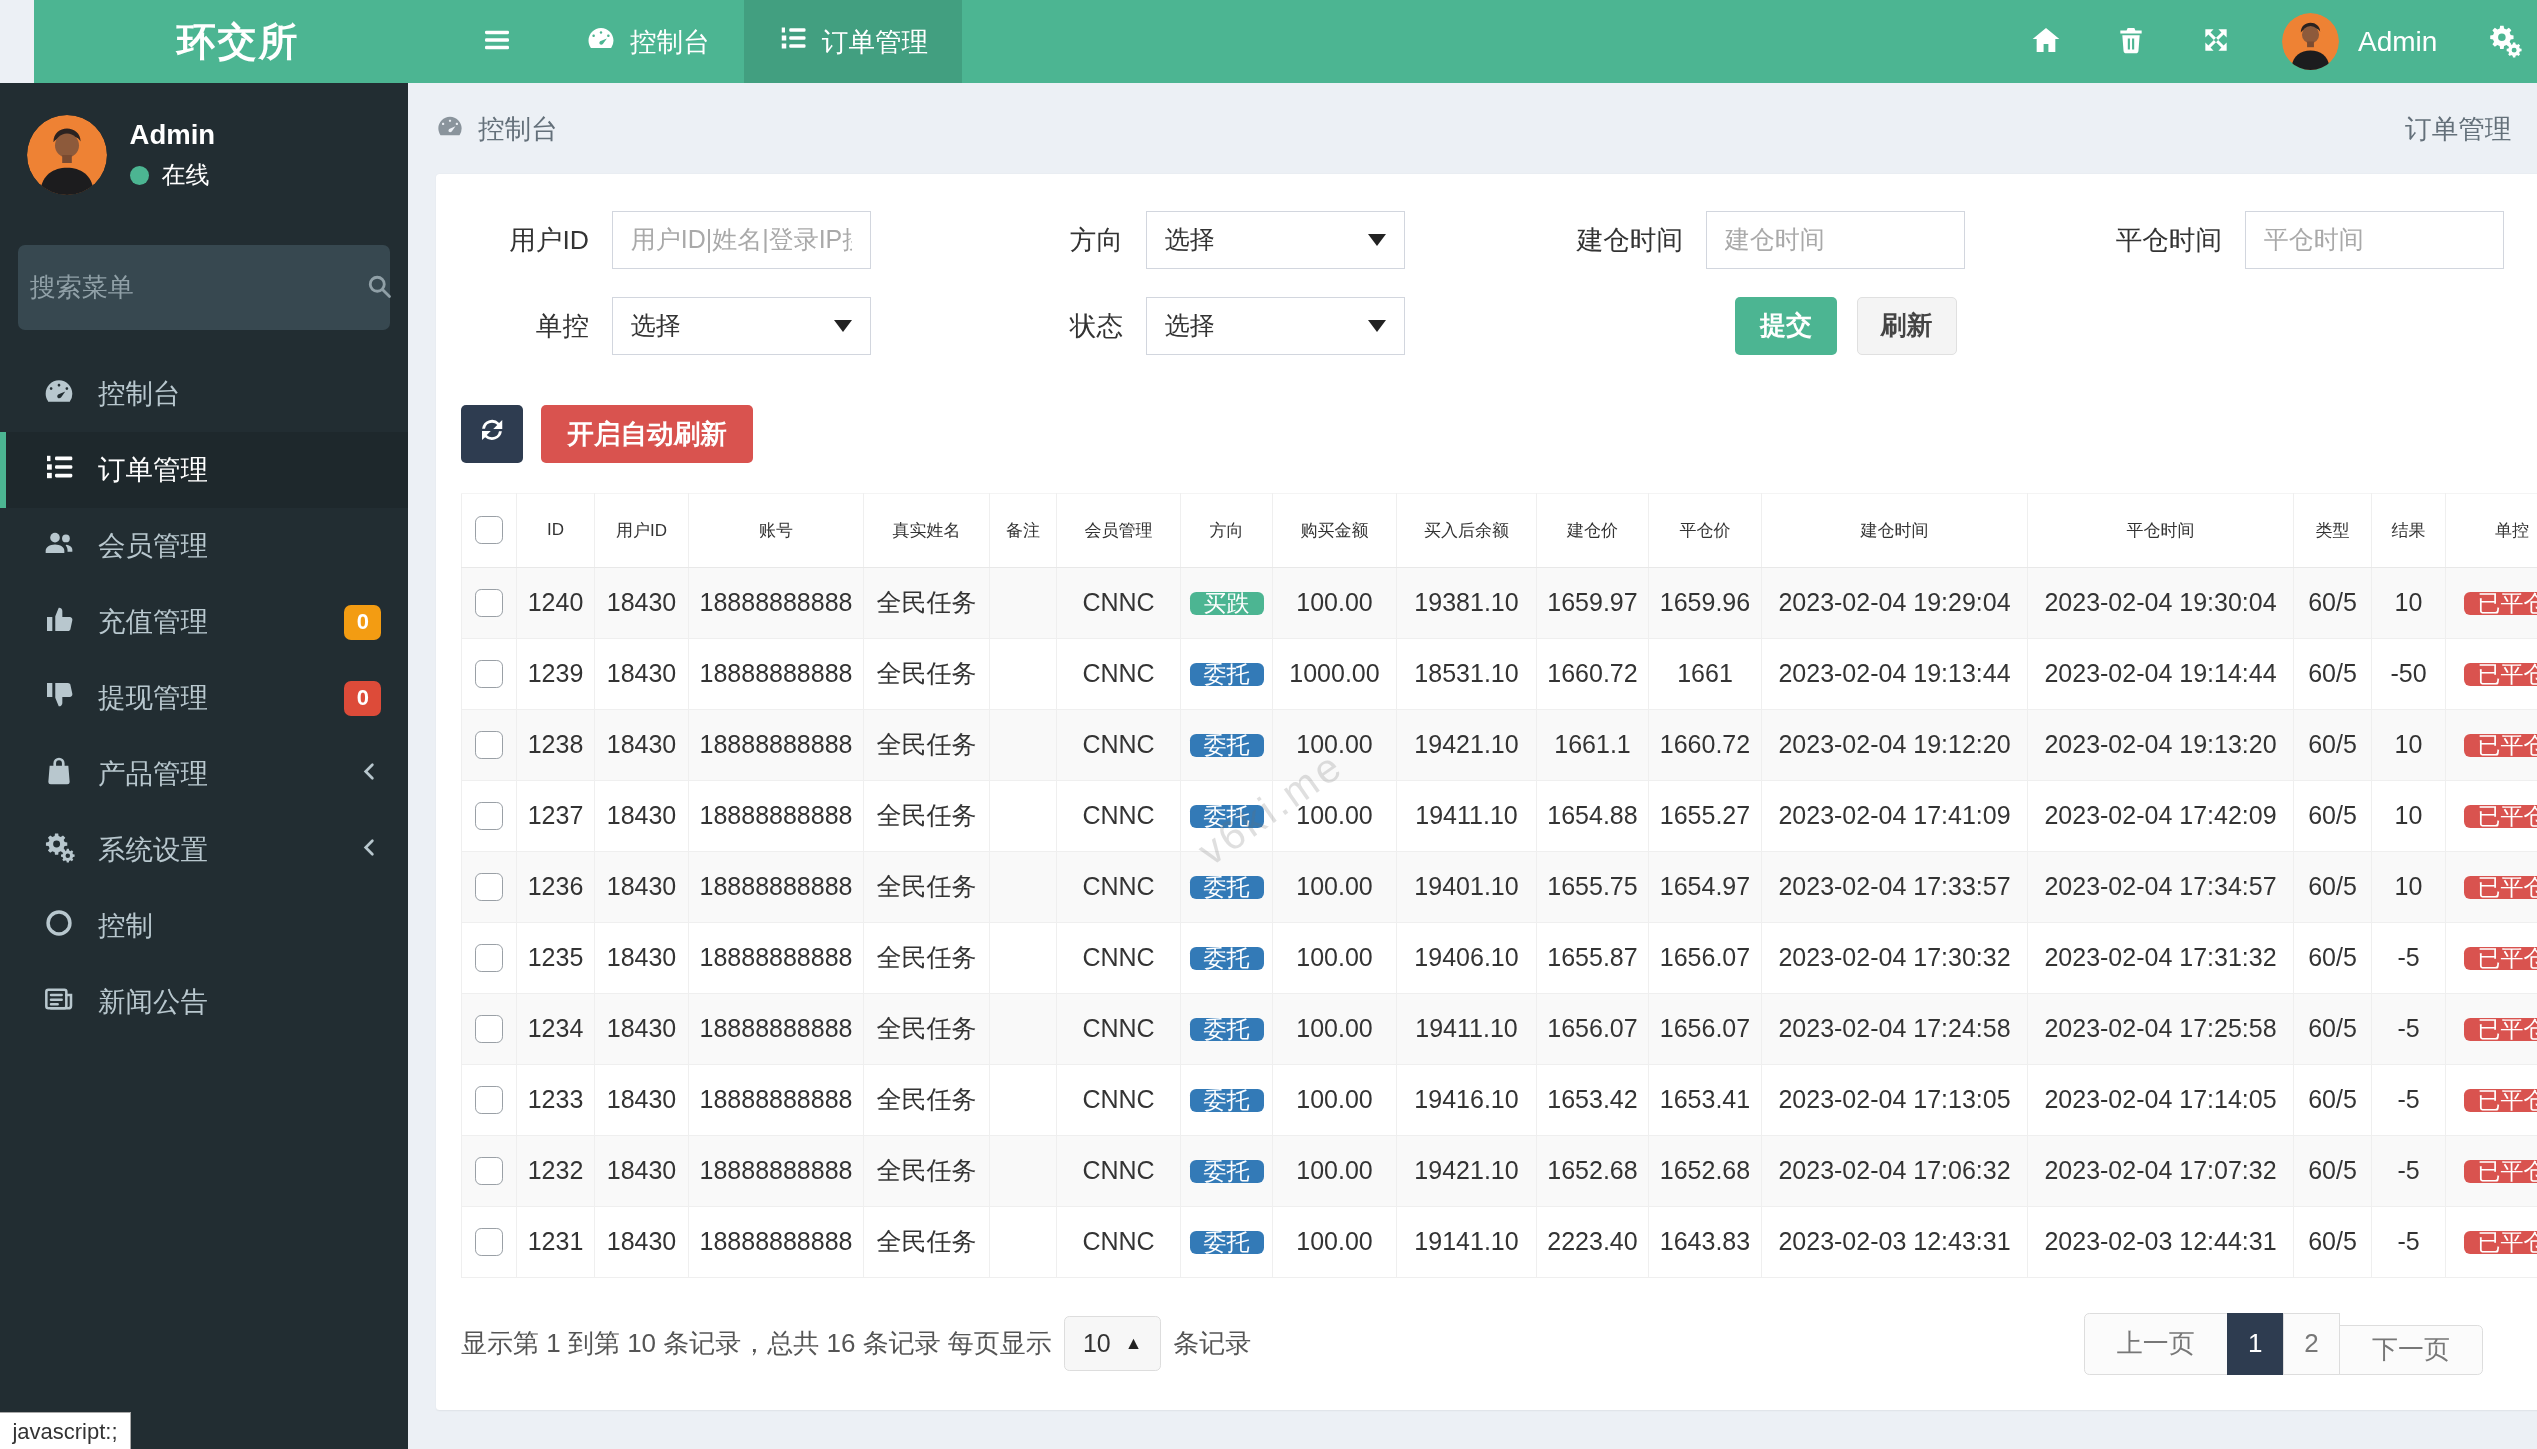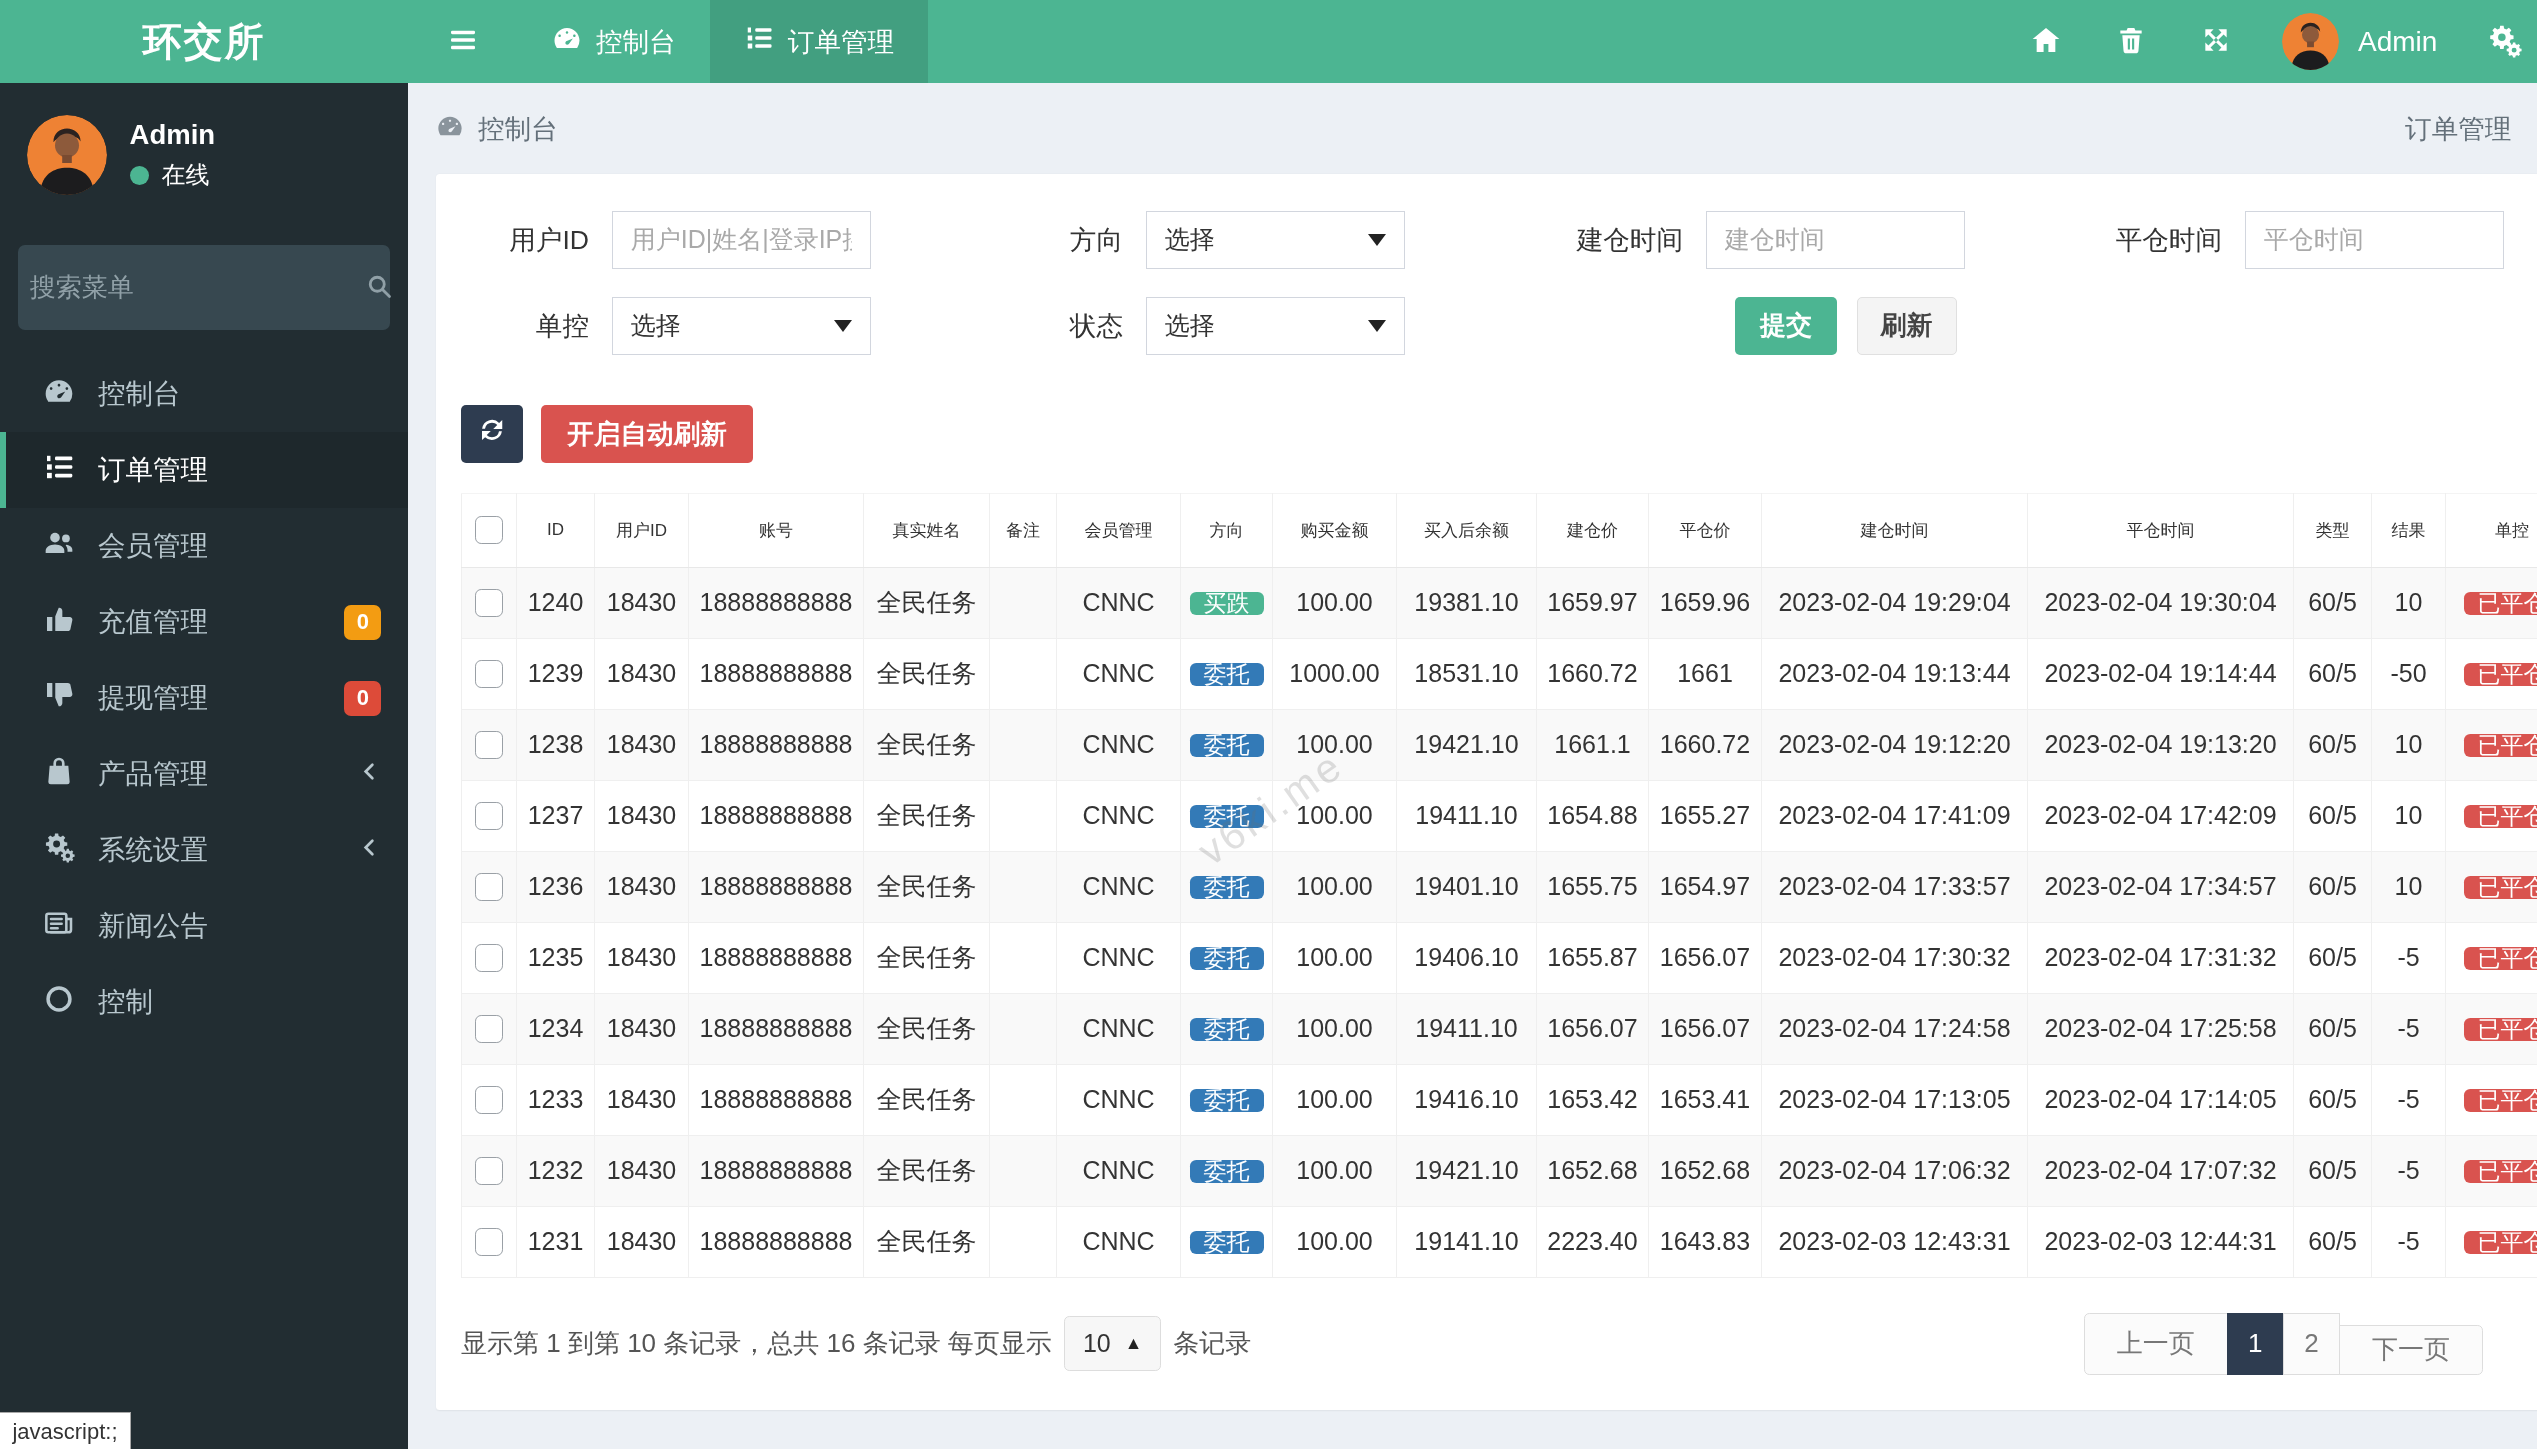--- a/index.html
+++ b/index.html
@@ -5,21 +5,21 @@
   :root{
     --accent:#4cb592; --accent-dark:#449e80; --side-bg:#222d32; --side-active:#1e282c;
     --navy:#2e3c50; --red:#d9534f; --blue:#337ab7; --orange:#f39c12;
     --main-bg:#ecf0f5; --line:#f4f4f4; --vline:#efefef; --txt:#333;
   }
   *{margin:0;padding:0;box-sizing:border-box;}
   html,body{width:2538px;height:1450px;overflow:hidden;}
   body{font-family:"Liberation Sans","DejaVu Sans",sans-serif;background:var(--main-bg);color:var(--txt);position:relative;}
 
   
-  .topbar{height:83px;background:var(--accent);display:flex;align-items:stretch;position:relative;z-index:5;}
+  .topbar{height:83px;background:var(--accent);display:flex;align-items:stretch;position:relative;z-index:5;margin-left:34px;}
   .brand{width:408px;display:flex;align-items:center;justify-content:center;color:#fff;font-size:39px;font-weight:bold;letter-spacing:1.8px;}
   .topmain{flex:1;display:flex;align-items:stretch;}
   .hamburger{display:flex;align-items:center;padding:0 39px;cursor:pointer;color:#fff;}
   .hamburger svg{width:32px;height:32px;}
   .toptab{display:flex;align-items:center;gap:14px;color:#fff;font-size:26.6px;padding:0 34px;cursor:pointer;}
   .toptab svg{width:30px;height:30px;}
   .toptab.active{background:rgba(0,0,0,0.12);}
   .topspacer{flex:1;}
   .topicons{display:flex;align-items:center;gap:0;color:#fff;}
   .topicon{padding:0 26.6px;display:flex;align-items:center;cursor:pointer;}
@@ -254,32 +254,32 @@
       <span><svg viewBox="0 0 24 24" fill="currentColor">
             <path d="M9 1.8h2.4l.3 2a5.6 5.6 0 011.6.7l1.7-1.2 1.7 1.7-1.2 1.7c.3.5.5 1 .7 1.6l2 .3v2.4l-2 .3c-.2.6-.4 1.1-.7 1.6l1.2 1.7-1.7 1.7-1.7-1.2c-.5.3-1 .5-1.6.7l-.3 2H9l-.3-2a5.6 5.6 0 01-1.6-.7l-1.7 1.2-1.7-1.7 1.2-1.7a5.6 5.6 0 01-.7-1.6l-2-.3V8.6l2-.3c.2-.6.4-1.1.7-1.6L3.7 5l1.7-1.7 1.7 1.2c.5-.3 1-.5 1.6-.7l.3-2zm1.2 5.4a2.6 2.6 0 100 5.2 2.6 2.6 0 000-5.2z"></path>
             <path d="M17.8 13.4h1.6l.2 1.2c.4.1.7.3 1 .5l1-.7 1.1 1.1-.7 1c.2.3.4.6.5 1l1.2.2v1.6l-1.2.2c-.1.4-.3.7-.5 1l.7 1-1.1 1.1-1-.7c-.3.2-.6.4-1 .5l-.2 1.2h-1.6l-.2-1.2a3.6 3.6 0 01-1-.5l-1 .7-1.1-1.1.7-1a3.6 3.6 0 01-.5-1l-1.2-.2v-1.6l1.2-.2c.1-.4.3-.7.5-1l-.7-1 1.1-1.1 1 .7c.3-.2.6-.4 1-.5l.2-1.2zm.8 3.5a1.7 1.7 0 100 3.4 1.7 1.7 0 000-3.4z"></path>
           </svg></span>
       <span class="mlabel">系统设置</span>
       <span class="chev"><svg viewBox="0 0 24 24" fill="none" stroke="currentColor" stroke-width="2.8" stroke-linecap="round">
             <path d="M15 5l-7 7 7 7"></path>
           </svg></span>
     </li>
     <li class="mi">
+      <span><svg viewBox="0 0 24 24" fill="none" stroke="currentColor" stroke-width="2.6">
+            <circle cx="12" cy="12" r="8.2"></circle>
+          </svg></span>
+      <span class="mlabel">控制</span>
+    </li>
+    <li class="mi">
       <span><svg viewBox="0 0 24 24" fill="none" stroke="currentColor" stroke-width="1.9" stroke-linecap="round">
             <rect x="2.5" y="5" width="15" height="14" rx="1.5"></rect>
             <path d="M17.5 9h3.5v8a2 2 0 01-2 2H6"></path>
             <path d="M6 9h8M6 12.5h8M6 16h5"></path>
           </svg></span>
       <span class="mlabel">新闻公告</span>
-    </li>
-    <li class="mi">
-      <span><svg viewBox="0 0 24 24" fill="none" stroke="currentColor" stroke-width="2.6">
-            <circle cx="12" cy="12" r="8.2"></circle>
-          </svg></span>
-      <span class="mlabel">控制</span>
     </li>
   </ul>
 </div>
 
 <div class="main">
   <div class="breadcrumb">
     <div class="bleft">
       <span><svg viewBox="0 0 24 24" fill="currentColor">
             <path d="M12 4C6.5 4 2 8.5 2 14c0 2 .6 3.9 1.6 5.4l.3.6h16.2l.3-.6A10 10 0 0022 14c0-5.5-4.5-10-10-10zm0 2.6c.6 0 1 .5 1 1s-.4 1-1 1-1-.5-1-1 .4-1 1-1zM6.1 9.2c.6 0 1 .4 1 1s-.4 1-1 1-1-.4-1-1 .4-1 1-1zm11.8 0c.6 0 1 .4 1 1s-.4 1-1 1-1-.4-1-1 .4-1 1-1zm-1.2 3.1l-3.2 4.5c-.7.7-1.8.8-2.4.2-.6-.6-.5-1.7.2-2.4l5.4-2.3z"></path>
           </svg></span>

